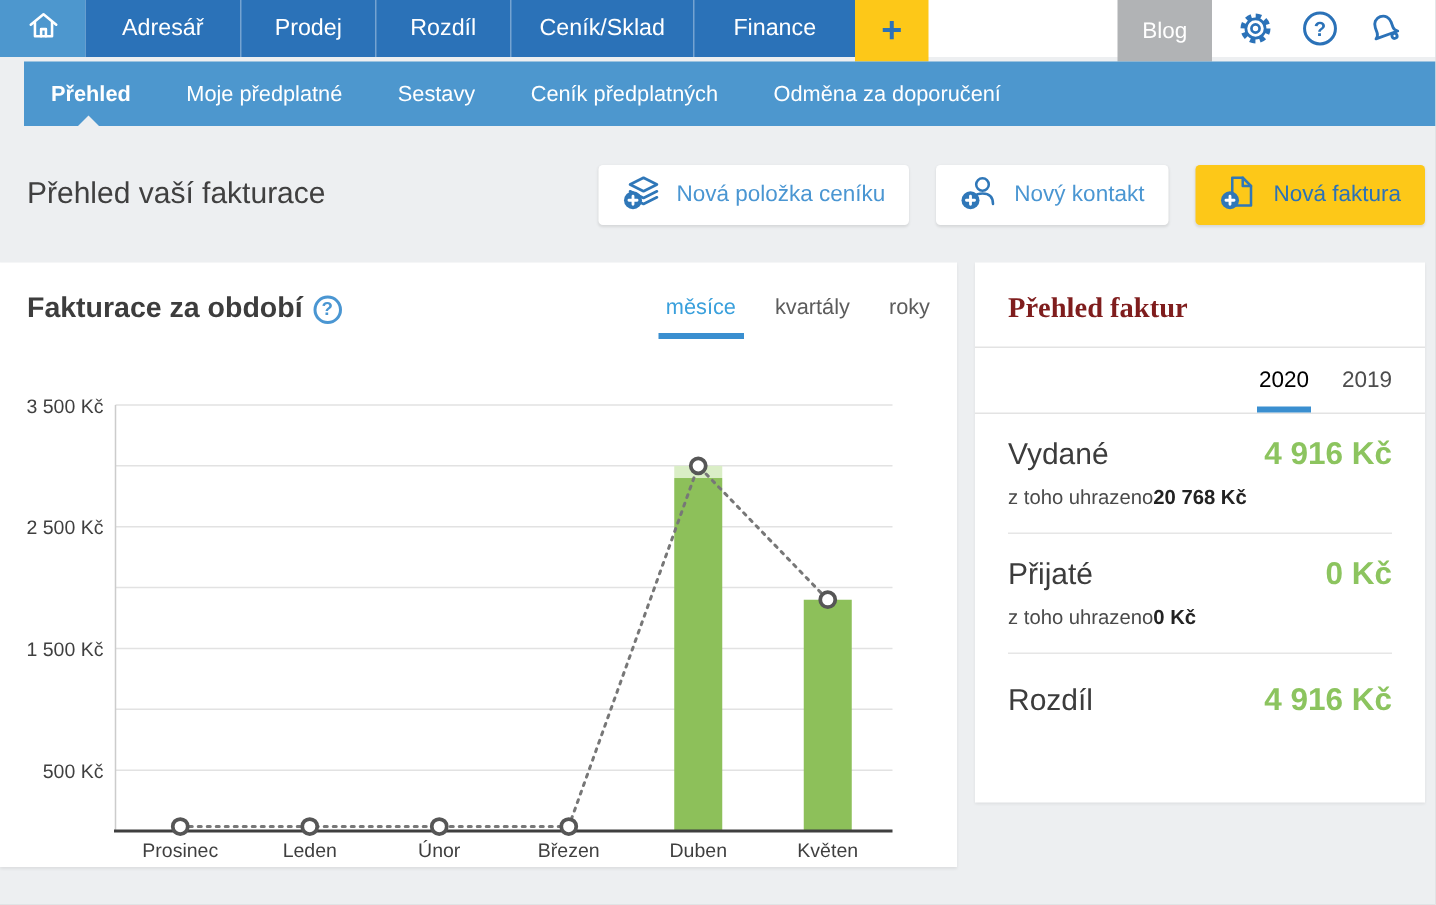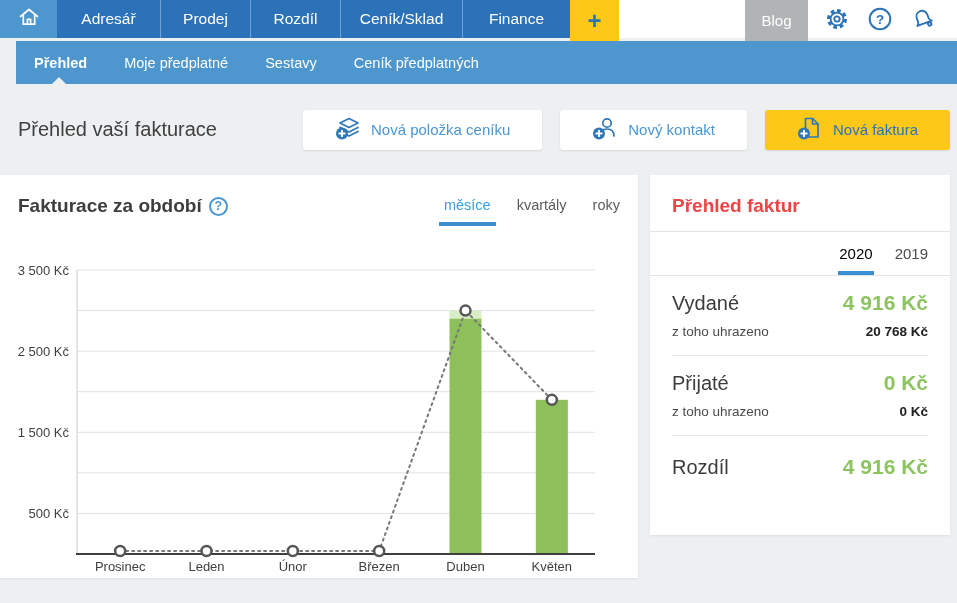--- a/index.html
+++ b/index.html
@@ -25,51 +25,51 @@
   .subnav-item { color:#ffffff; font-size:14.5px; padding:0 19px 0 0; margin-right:18px; cursor:pointer; position:relative; height:43px; display:flex; align-items:center; }
   .subnav-item.active { font-weight:bold; }
   .subnav-item.active::after { content:""; position:absolute; left:18px; bottom:0; width:0; height:0;
       border-left:7px solid transparent; border-right:7px solid transparent; border-bottom:7px solid #edeff1; }
 
   
   .page-header { position:absolute; top:84px; left:0; width:957px; height:91px; display:flex; align-items:center; justify-content:space-between; padding:0 7px 0 18px; }
   .page-title { font-size:20px; font-weight:400; color:#404040; }
   .actions { display:flex; gap:18px; }
   .act-btn { height:40px; display:flex; align-items:center; gap:9px; background:#ffffff; border:none; border-radius:3px;
-      padding:0 32px; font-size:15px; color:#4a96d2; cursor:pointer; box-shadow:0 1px 2px rgba(0,0,0,0.10); font-family:inherit; }
+      padding:0 16px; font-size:15px; color:#4a96d2; cursor:pointer; box-shadow:0 1px 2px rgba(0,0,0,0.10); font-family:inherit; }
   .act-btn.primary { background:#fdc818; color:#2b72b8; }
 
   
   .content { position:absolute; top:175px; left:0; width:957px; }
   .card { background:#ffffff; box-shadow:0 1px 2px rgba(0,0,0,0.07); }
 
   .chart-card { position:absolute; left:0; top:0; width:638px; height:403px; }
   .chart-head { position:relative; height:80px; padding:20px 18px 0 18px; }
   .chart-title { font-size:19px; font-weight:bold; color:#3d3d3d; display:inline-flex; align-items:center; gap:7px; }
   .help-badge { width:19px; height:19px; border:2px solid #4a96d2; border-radius:50%; color:#4a96d2; font-size:12.5px; font-weight:bold; display:inline-flex; align-items:center; justify-content:center; cursor:pointer; }
   .period-tabs { position:absolute; right:18px; top:22px; display:flex; gap:26px; }
   .ptab { font-size:14.5px; color:#5c5c5c; cursor:pointer; padding-bottom:13px; position:relative; }
   .ptab.active { color:#3aa0dc; }
   .ptab.active::after { content:""; position:absolute; left:-5px; right:-5px; bottom:0; height:4px; background:#3a8fd0; }
   .chart-svg { display:block; }
   .chart-svg text.tick { font-family:"Liberation Sans","DejaVu Sans",sans-serif; font-size:13px; fill:#3f3f3f; }
 
   .right-col { position:absolute; left:650px; top:0; width:300px; }
   .overview-card { width:300px; height:360px; }
-  .ov-heading { font-size:19px; font-weight:bold; color:#ef4444; padding:20px 22px 14px 22px; }
+  .ov-heading { font-size:19px; font-weight:bold; color:#7f1d1d; padding:20px 22px 14px 22px;font-family:Liberation Serif, serif; }
   .ov-divider-full { border-top:1px solid #e3e3e3; }
   .year-tabs { display:flex; justify-content:flex-end; gap:22px; padding:13px 22px 0 22px; height:43px; }
   .ytab { font-size:15px; color:#4d4d4d; cursor:pointer; position:relative; padding-bottom:12px; }
   .ytab.active { color:#000000; }
   .ytab.active::after { content:""; position:absolute; left:-1px; right:-1px; bottom:0; height:4px; background:#3a8fd0; }
   .ov-groups { padding:0 22px; }
   .ov-main { display:flex; justify-content:space-between; align-items:baseline; margin-top:15px; }
   .ov-label { font-size:20px; font-weight:normal; color:#3c3c3c; }
   .ov-value { font-size:21px; font-weight:bold; color:#8cc45f; }
-  .ov-sub { display:flex; justify-content:space-between; align-items:baseline; margin-top:9px; margin-bottom:16px; }
+  .ov-sub { display:flex; align-items:baseline; margin-top:9px; margin-bottom:16px; }
   .ov-sub-label { font-size:13.5px; color:#4a4a4a; }
   .ov-sub-value { font-size:13.5px; font-weight:bold; color:#222222; }
   .ov-sep { border-top:1px solid #e6e6e6; }
   .ov-main.last { margin-top:19px; }
 
   .unpaid-card { width:300px; height:52px; margin-top:16px; }
   .unpaid-heading { font-size:19px; font-weight:bold; color:#3d3d3d; padding:19px 22px 0 22px; }
 
   .icon-stroke { fill:none; stroke:#2f77b8; stroke-width:1.7; stroke-linecap:round; stroke-linejoin:round; }
 </style>
@@ -123,20 +123,21 @@
         </svg>
       </span>
     </div>
   </header>
 
   <nav class="subnav">
     <a class="subnav-item active">Přehled</a>
     <a class="subnav-item">Moje předplatné</a>
     <a class="subnav-item">Sestavy</a>
     <a class="subnav-item">Ceník předplatných</a>
+    <a class="subnav-item">Odměna za doporučení</a>
   </nav>
 
   <section class="page-header">
     <h1 class="page-title">Přehled vaší fakturace</h1>
     <div class="actions">
       <button class="act-btn">
         <span>
           <svg width="27" height="26" viewBox="0 0 27 26">
             <g class="icon-stroke">
               <path d="M14 3.5 L23 8 L14 12.5 L5 8 Z"></path>

